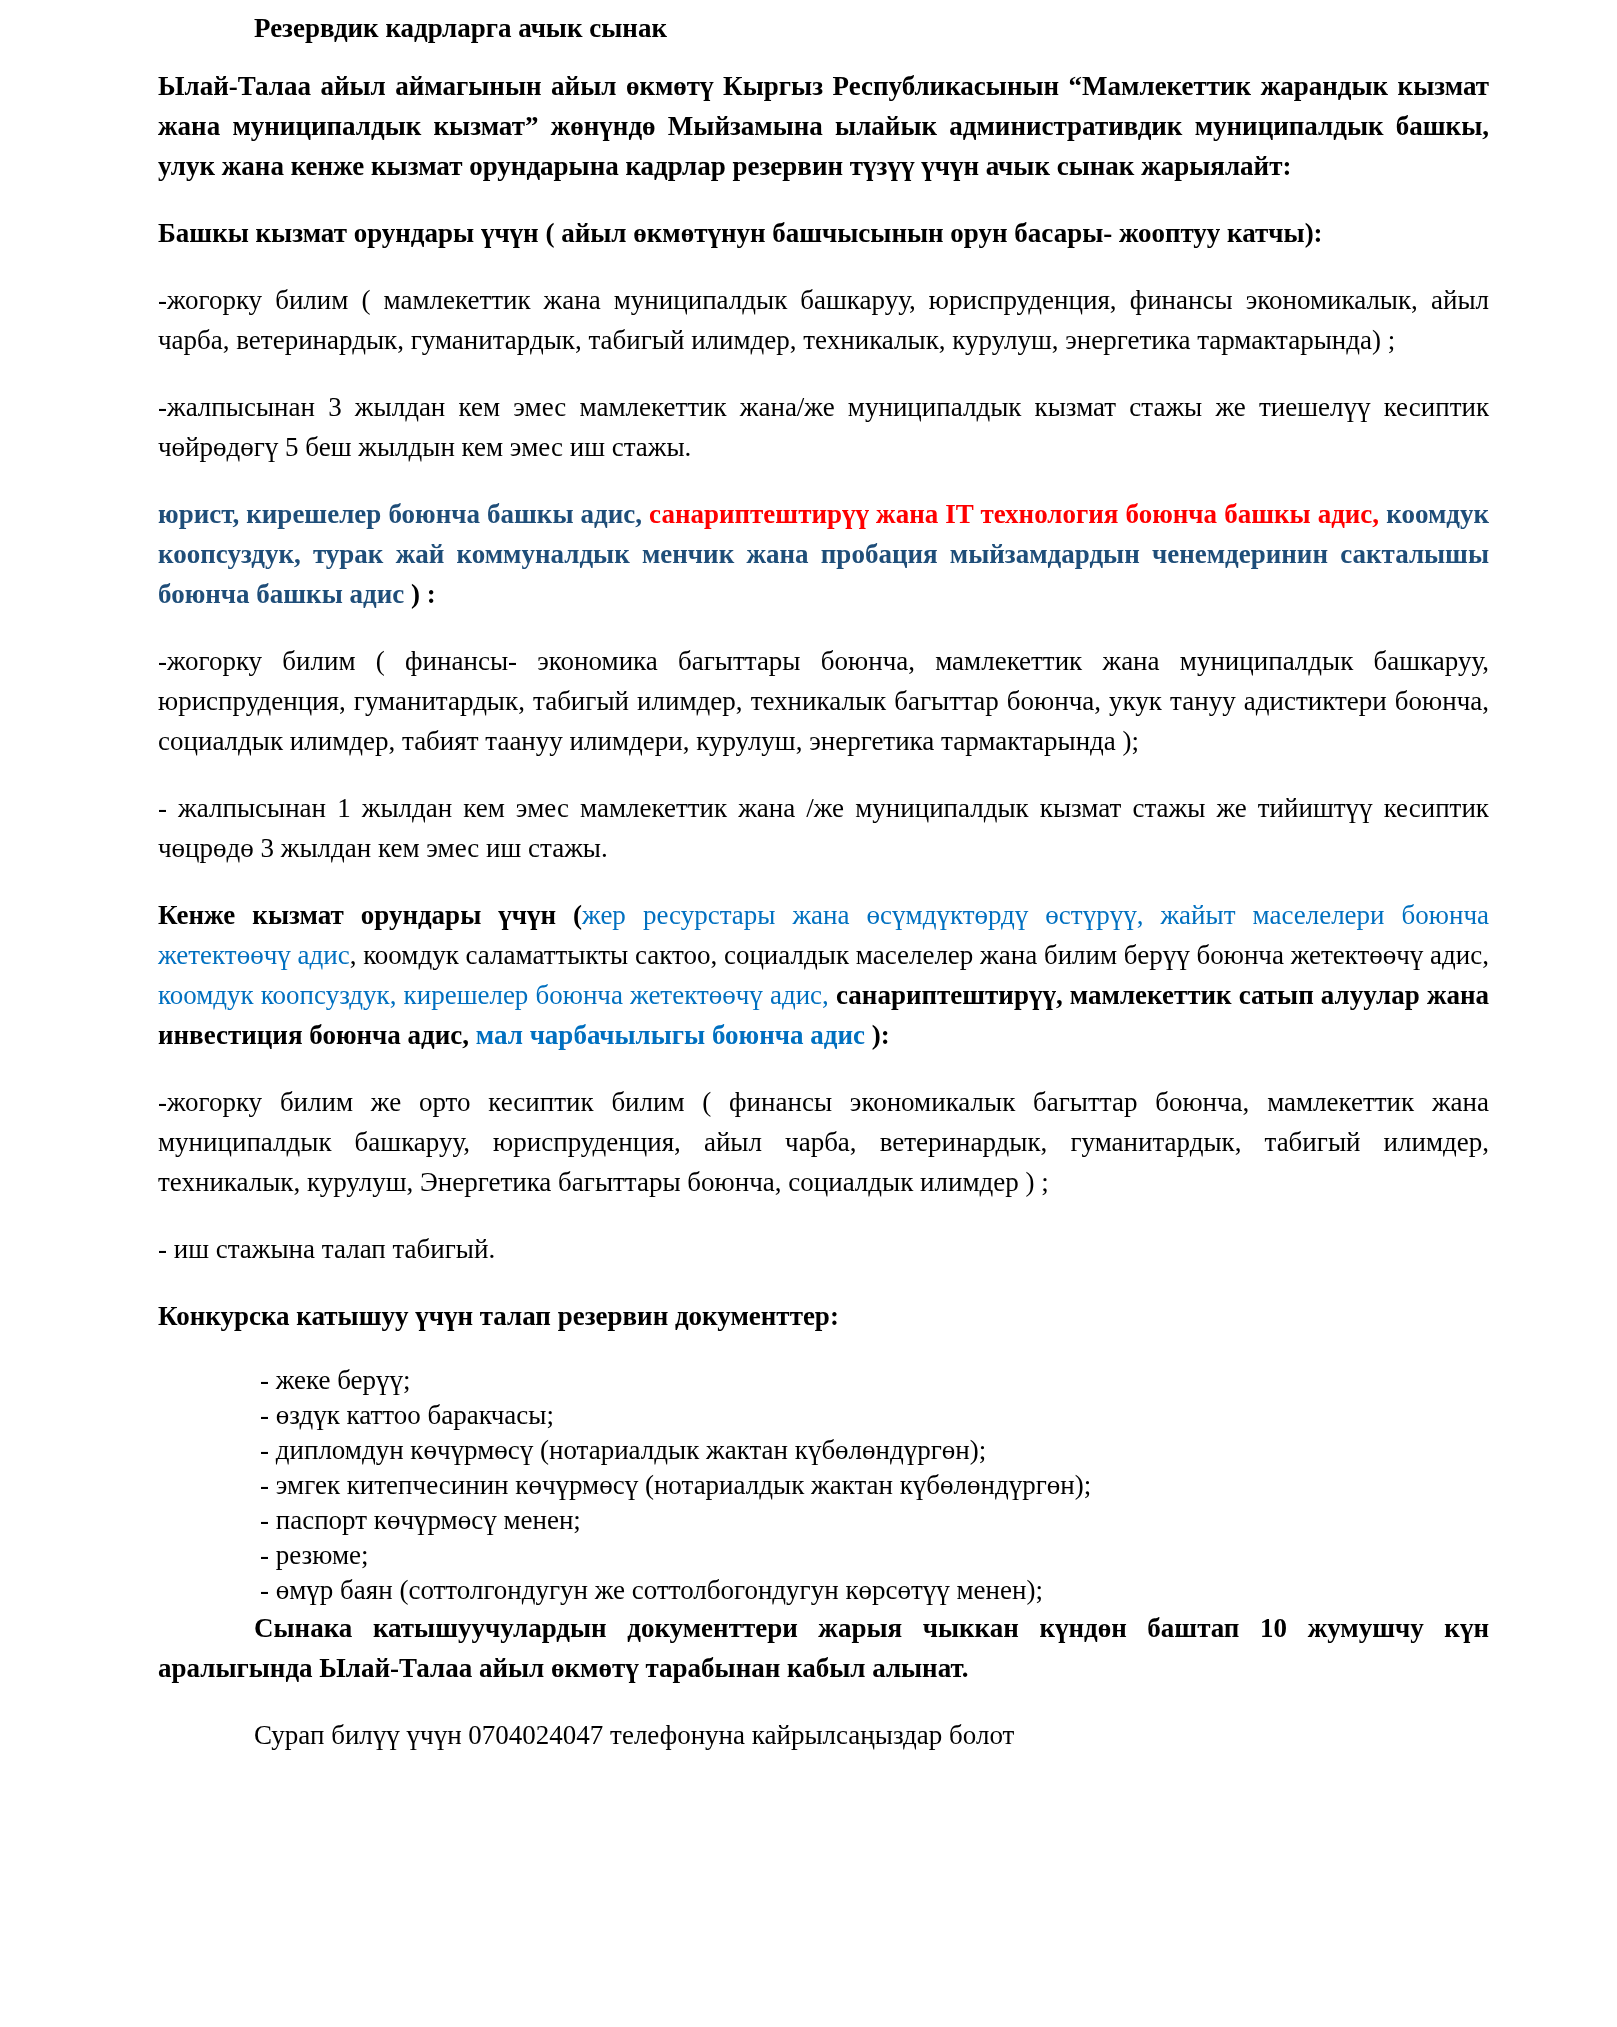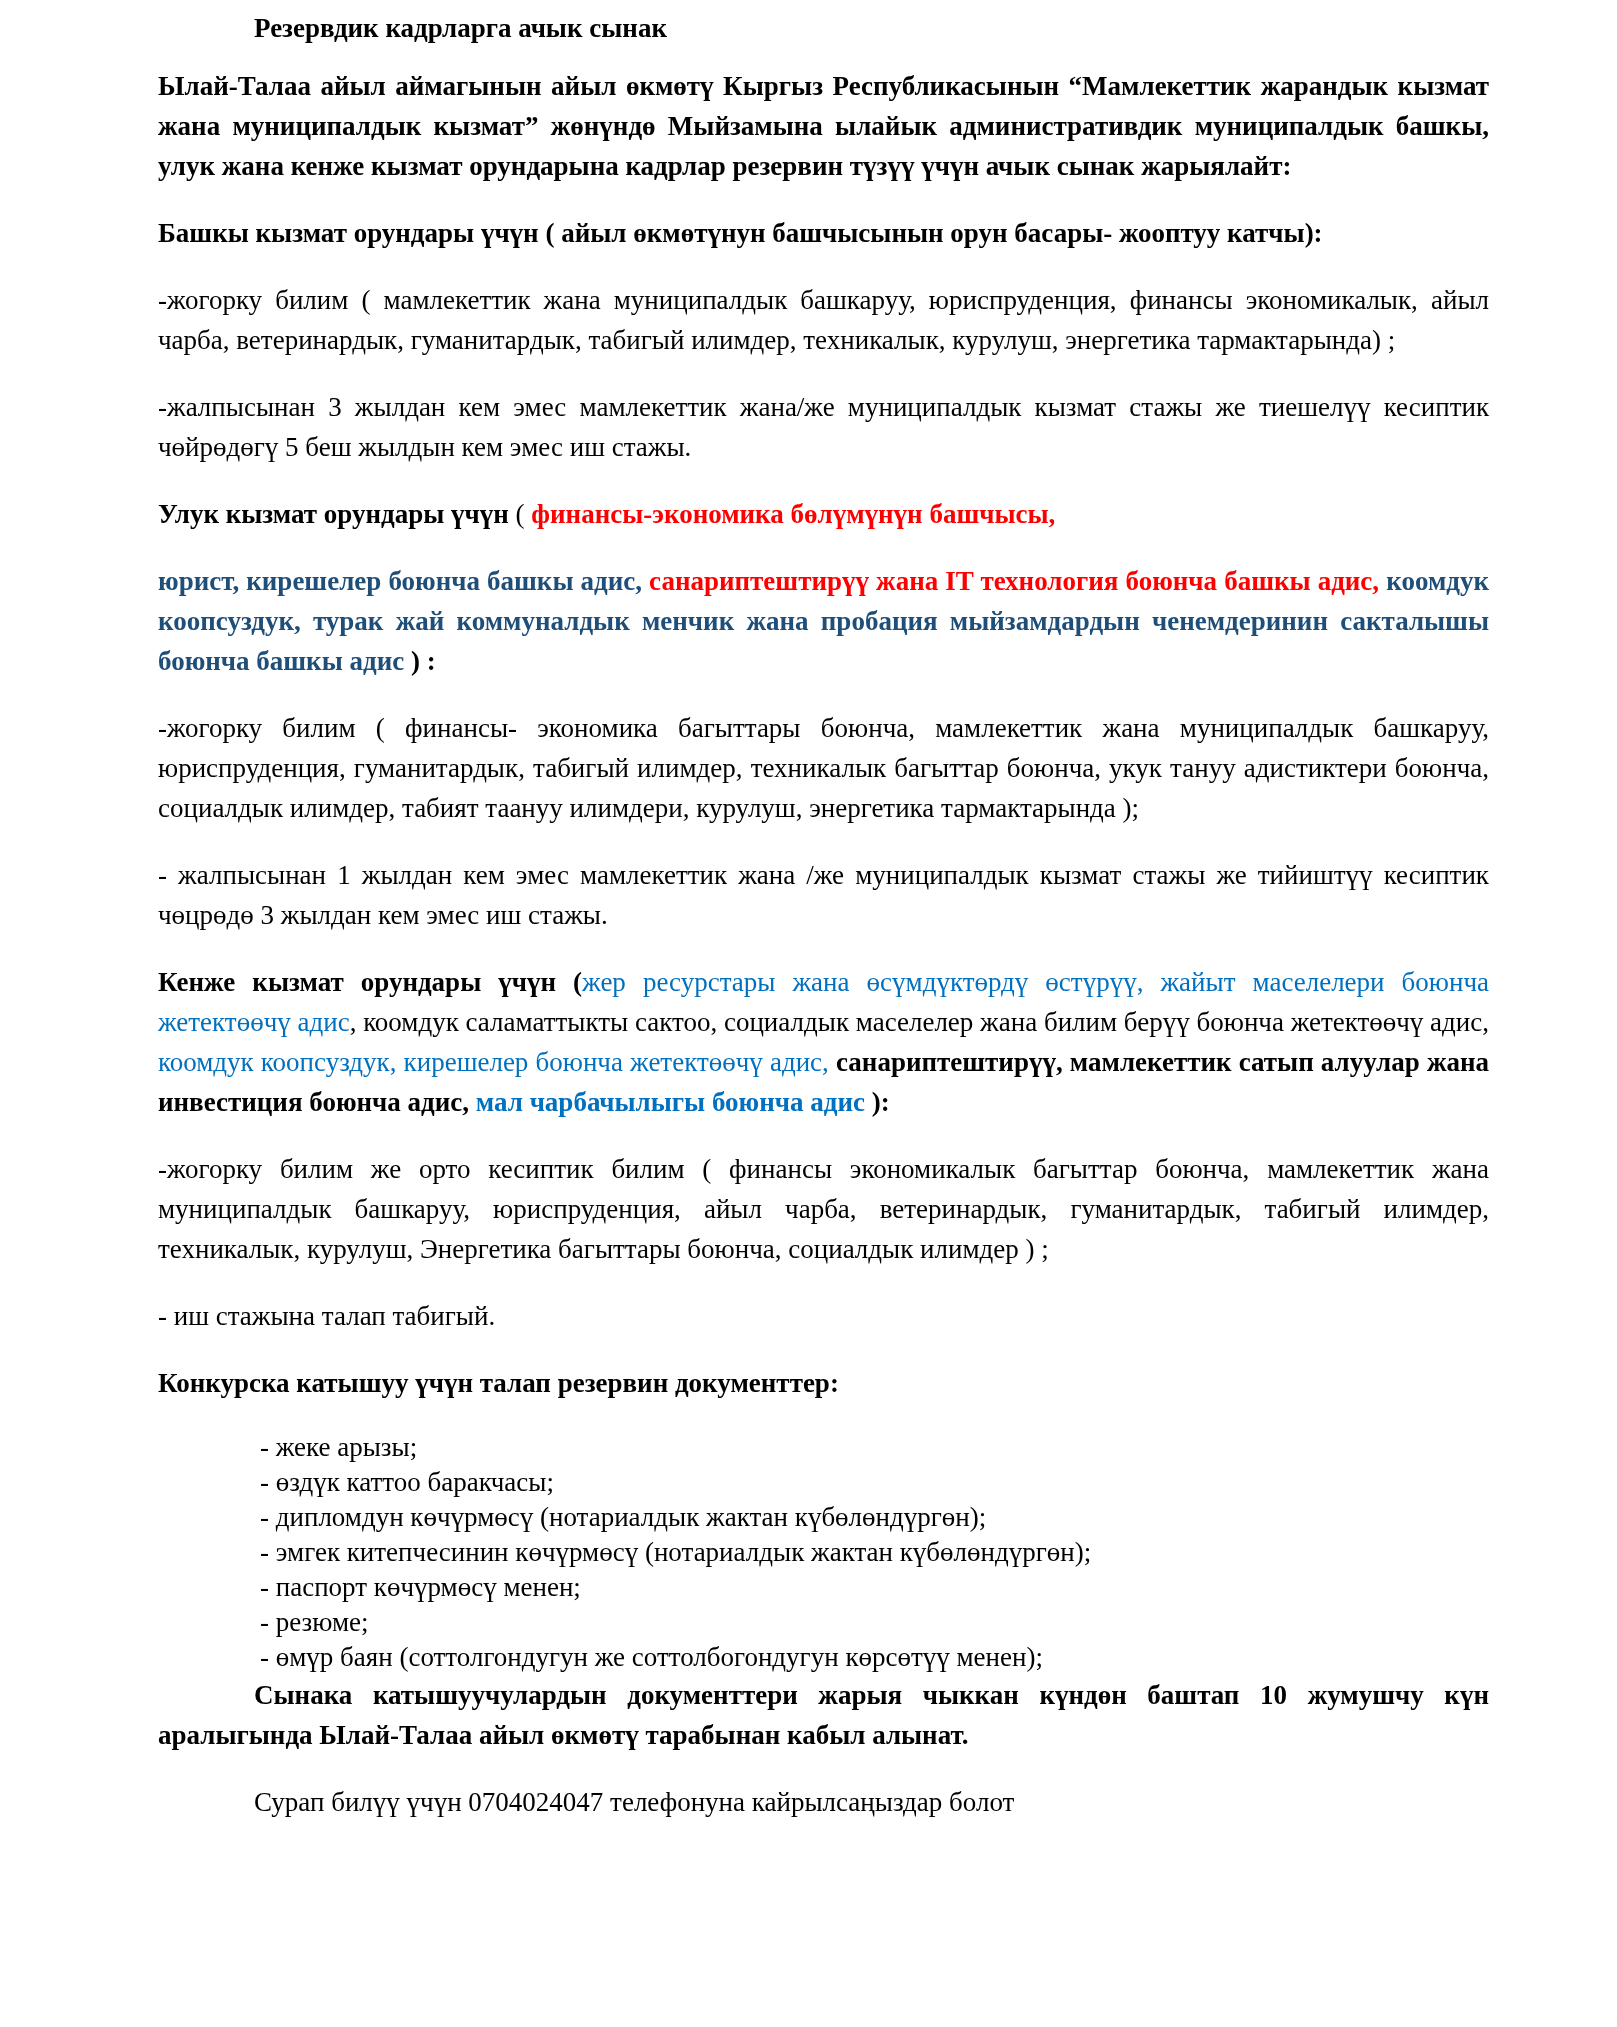--- a/index.html
+++ b/index.html
@@ -47,29 +47,28 @@
 </head>
 <body>
 
 <div class="page">
   <div>
       <p class="title indent"><span class="rn-b">Резервдик кадрларга ачык сынак</span></p>
       <p class="just"><span class="rn-b">Ылай-Талаа айыл аймагынын айыл өкмөтү Кыргыз Республикасынын “Мамлекеттик жарандык кызмат жана муниципалдык кызмат” жөнүндө Мыйзамына ылайык административдик муниципалдык башкы, улук жана кенже кызмат орундарына кадрлар резервин түзүү үчүн ачык сынак жарыялайт:</span></p>
       <p class="just"><span class="rn-b">Башкы кызмат орундары үчүн ( айыл өкмөтүнун башчысынын орун басары- жооптуу катчы):</span></p>
       <p class="just"><span class="rn-r">-жогорку билим ( мамлекеттик жана муниципалдык башкаруу, юриспруденция, финансы экономикалык, айыл чарба, ветеринардык, гуманитардык, табигый илимдер, техникалык, курулуш, энергетика тармактарында) ;</span></p>
       <p class="just"><span class="rn-r">-жалпысынан 3 жылдан кем эмес мамлекеттик жана/же муниципалдык кызмат стажы же тиешелүү кесиптик чөйрөдөгү 5 беш жылдын кем эмес иш стажы.</span></p>
-      <p class="just"><span class="rn-b">Улук кызмат орундары үчүн </span><span class="rn-r"> ( </span><span class="rn-red">финансы-экономика бөлүмүнүн башчысы,</span></p>
       <p class="just"><span class="rn-db">юрист, кирешелер боюнча башкы адис, </span><span class="rn-red">санариптештирүү жана IT технология боюнча башкы адис,</span><span class="rn-db"> коомдук коопсуздук, турак жай коммуналдык менчик жана пробация мыйзамдардын ченемдеринин сакталышы боюнча башкы адис</span><span class="rn-b"> ) :</span></p>
       <p class="just"><span class="rn-r">-жогорку билим ( финансы- экономика багыттары боюнча, мамлекеттик жана муниципалдык башкаруу, юриспруденция, гуманитардык, табигый илимдер, техникалык багыттар боюнча, укук тануу адистиктери боюнча, социалдык илимдер, табият таануу илимдери, курулуш, энергетика тармактарында );</span></p>
       <p class="just"><span class="rn-r">- жалпысынан 1 жылдан кем эмес мамлекеттик жана /же муниципалдык кызмат стажы же тийиштүү кесиптик чөцрөдө 3 жылдан кем эмес иш стажы.</span></p>
       <p class="just"><span class="rn-b">Кенже кызмат орундары үчүн (</span><span class="rn-lb">жер ресурстары жана өсүмдүктөрдү өстүрүү, жайыт маселелери боюнча жетектөөчү адис</span><span class="rn-r">, коомдук саламаттыкты сактоо, социалдык маселелер жана билим берүү боюнча жетектөөчү адис, </span><span class="rn-lb">коомдук коопсуздук, кирешелер боюнча жетектөөчү адис, </span><span class="rn-b">санариптештирүү, мамлекеттик сатып алуулар жана инвестиция боюнча адис, </span><span class="rn-lbb">мал чарбачылыгы боюнча адис</span><span class="rn-b"> ):</span></p>
       <p class="just"><span class="rn-r">-жогорку билим же орто кесиптик билим ( финансы экономикалык багыттар боюнча, мамлекеттик жана муниципалдык башкаруу, юриспруденция, айыл чарба, ветеринардык, гуманитардык, табигый илимдер, техникалык, курулуш, Энергетика багыттары боюнча, социалдык илимдер ) ;</span></p>
       <p><span class="rn-r">- иш стажына талап табигый.</span></p>
       <p><span class="rn-b">Конкурска катышуу үчүн талап резервин документтер:</span></p>
-      <p class="list-line"><span class="rn-r">- жеке арызы;</span></p>
+      <p class="list-line"><span class="rn-r">- жеке берүү;</span></p>
       <p class="list-line"><span class="rn-r">- өздүк каттоо баракчасы;</span></p>
       <p class="list-line"><span class="rn-r">- дипломдун көчүрмөсү (нотариалдык жактан күбөлөндүргөн);</span></p>
       <p class="list-line"><span class="rn-r">- эмгек китепчесинин көчүрмөсү (нотариалдык жактан күбөлөндүргөн);</span></p>
       <p class="list-line"><span class="rn-r">- паспорт көчүрмөсү менен;</span></p>
       <p class="list-line"><span class="rn-r">- резюме;</span></p>
       <p class="list-line"><span class="rn-r">- өмүр баян (соттолгондугун же соттолбогондугун көрсөтүү менен);</span></p>
       <p class="just indent"><span class="rn-b">Сынака катышуучулардын документтери жарыя чыккан күндөн баштап 10 жумушчу күн аралыгында Ылай-Талаа айыл өкмөтү тарабынан кабыл алынат.</span></p>
       <p class="indent"><span class="rn-r">Сурап билүү үчүн 0704024047 телефонуна кайрылсаңыздар болот</span></p>
     </div>
 </div>

